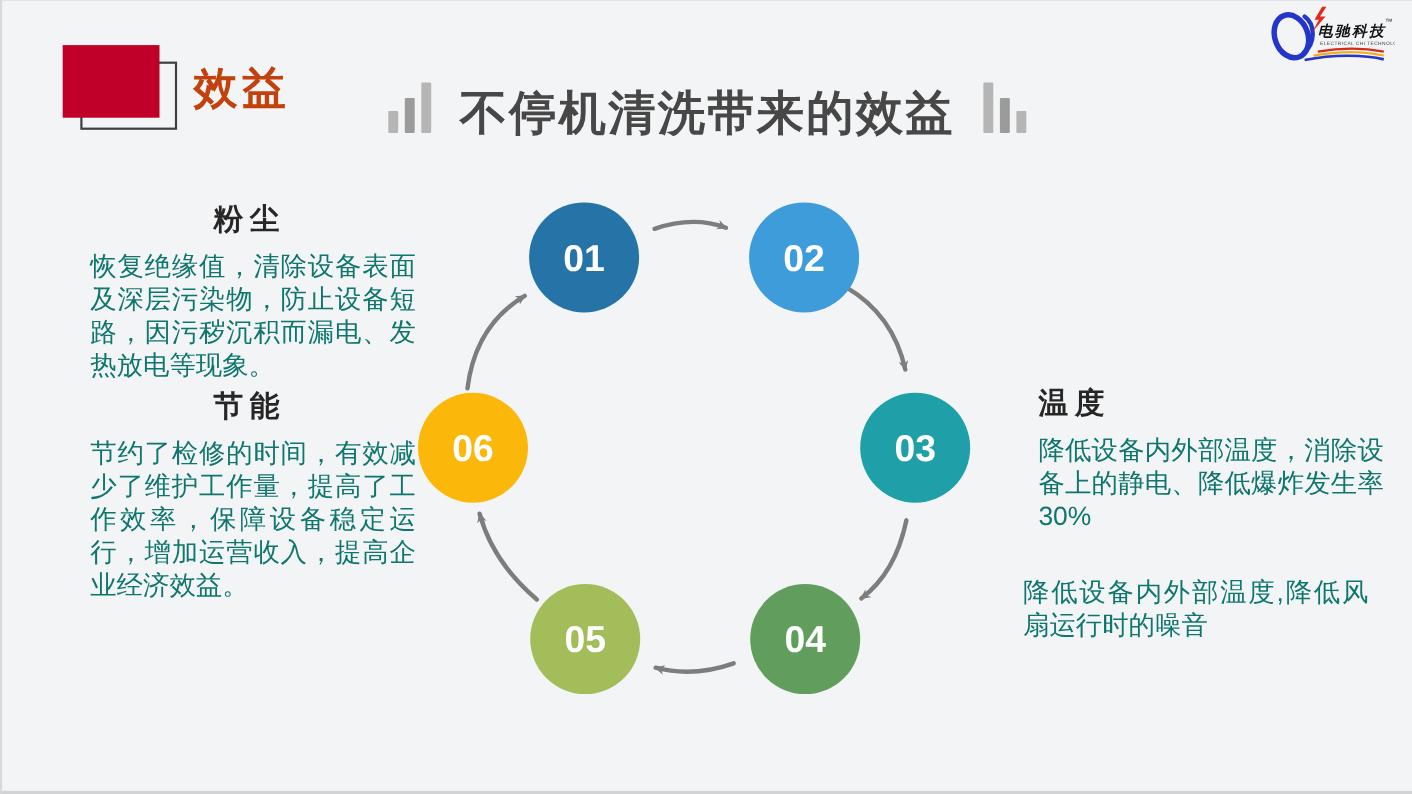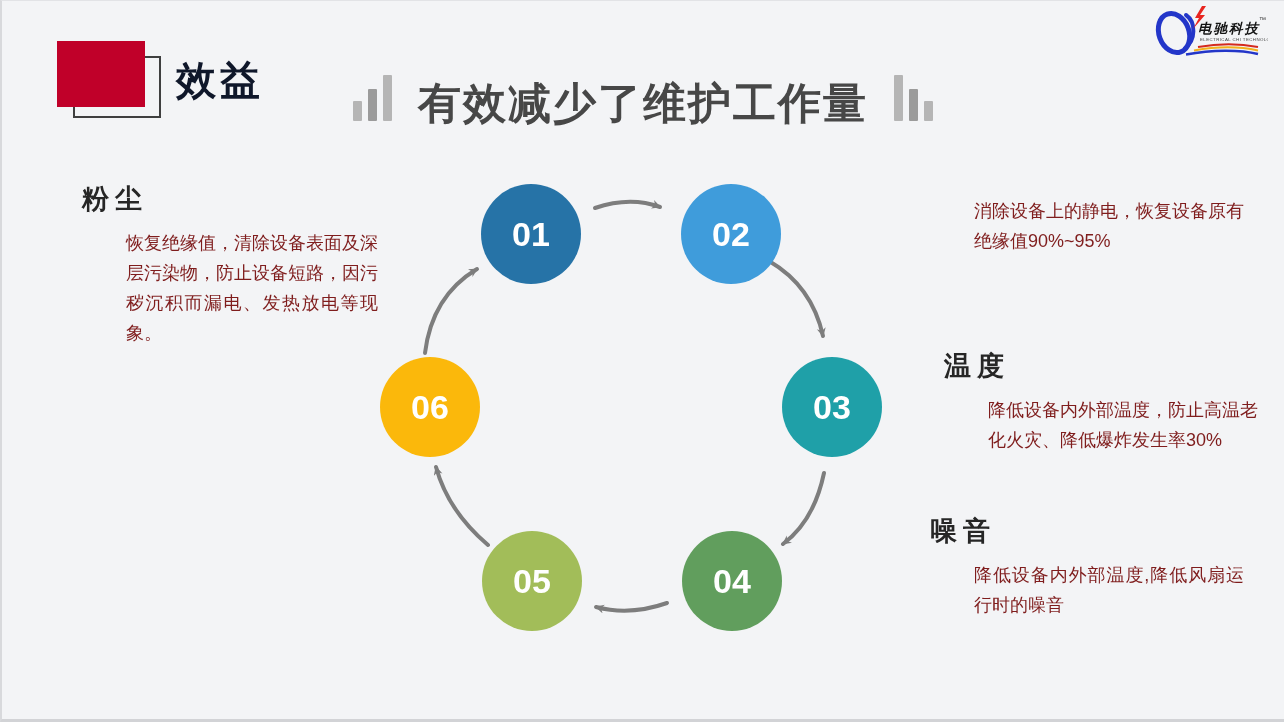--- a/index.html
+++ b/index.html
@@ -16,21 +16,21 @@
     border-bottom:3px solid #d2d3d6;
     overflow:hidden;
   }
 
   
   .badge-wrap { position:absolute; left:55px; top:40px; width:110px; height:80px; }
   .badge-outline { position:absolute; left:16px; top:15px; width:88px; height:62px; border:2px solid #3f3f3f; background:transparent; }
   .badge-red { position:absolute; left:0; top:0; width:88px; height:66px; background:#c00029; }
   .section-label {
     position:absolute; left:174px; top:52px;
-    font-size:40px; font-weight:bold; color:#0f172a; letter-spacing:4px;
+    font-size:40px; font-weight:bold; color:#c2410c; letter-spacing:4px;
   }
 
   
   .title-row {
     position:absolute; left:0; right:0; top:68px; height:56px;
     display:flex; justify-content:center; align-items:flex-end; gap:26px;
   }
   .bars { display:flex; align-items:flex-end; gap:6px; padding-bottom:4px; }
   .bar { width:9px; border-radius:1px; }
   .bar.light { background:#b5b5b5; }
@@ -39,22 +39,22 @@
   .main-title {
     font-size:43px; font-weight:800; color:#474747; letter-spacing:2px; line-height:1;
   }
 
   
   .logo { position:absolute; right:16px; top:5px; width:116px; height:54px; }
 
   
   .benefit { position:absolute; }
   .benefit h3 { font-size:27px; font-weight:bold; color:#262626; letter-spacing:6px; }
-  .benefit p  { font-size:18px; color:#7f1d1d; line-height:30px; margin-top:11px; text-align:justify;margin-left:44px; }
-  .benefit.align-right h3 { text-align:left; padding-right:6px; }
+  .benefit p  { font-size:24px; color:#0f766e; line-height:30px; margin-top:11px; text-align:justify; }
+  .benefit.align-right h3 { text-align:center; padding-right:6px; }
   .lb1 { left:80px;  top:180px; width:296px; }
   .lb2 { left:80px;  top:350px; width:296px; }
   .lb3 { left:80px;  top:516px; width:296px; }
   .rb1 { left:928px; top:184px; width:314px; }
   .rb2 { left:942px; top:347px; width:314px; }
   .rb3 { left:928px; top:512px; width:314px; }
 
   
   .cycle { position:absolute; left:360px; top:160px; width:540px; height:500px; }
   .cycle svg { width:100%; height:100%; }
@@ -74,21 +74,21 @@
     <div class="badge-red"></div>
   </div>
   <div class="section-label">效益</div>
 
   <div class="title-row">
     <div class="bars">
       <div class="bar light h1"></div>
       <div class="bar dark h2"></div>
       <div class="bar light h3"></div>
     </div>
-    <div class="main-title">有效减少了维护工作量</div>
+    <div class="main-title">不停机清洗带来的效益</div>
     <div class="bars">
       <div class="bar light h3"></div>
       <div class="bar dark h2"></div>
       <div class="bar light h1"></div>
     </div>
   </div>
 
   <div class="logo">
     <svg viewBox="0 0 116 54">
       <ellipse cx="22" cy="27" rx="15" ry="20" transform="rotate(-20 22 27)" fill="none" stroke="#2336c9" stroke-width="5"></ellipse>
@@ -100,30 +100,32 @@
       <path d="M 46 41 C 66 37.5 88 37.5 106 41" fill="none" stroke="#d42a1e" stroke-width="2"></path>
       <path d="M 42 44.5 C 64 40.5 88 40.5 106 44.5" fill="none" stroke="#f2b01c" stroke-width="2"></path>
       <path d="M 34 48.5 C 60 43.5 88 43.5 106 48" fill="none" stroke="#2336c9" stroke-width="2.4"></path>
     </svg>
   </div>
 
   <div class="benefit align-right lb1">
     <h3>粉尘</h3>
     <p>恢复绝缘值，清除设备表面及深层污染物，防止设备短路，因污秽沉积而漏电、发热放电等现象。</p>
   </div>
+  <div class="benefit align-right lb2">
+    <h3>节能</h3>
+    <p>节约了检修的时间，有效减少了维护工作量，提高了工作效率，保障设备稳定运行，增加运营收入，提高企业经济效益。</p>
+  </div>
 
   <div class="benefit rb1">
-    <p>消除设备上的静电，恢复设备原有绝缘值90%~95%</p>
   </div>
   <div class="benefit rb2">
     <h3>温度</h3>
-    <p>降低设备内外部温度，防止高温老化火灾、降低爆炸发生率30%</p>
+    <p>降低设备内外部温度，消除设备上的静电、降低爆炸发生率30%</p>
   </div>
   <div class="benefit rb3">
-    <h3>噪音</h3>
     <p>降低设备内外部温度,降低风扇运行时的噪音</p>
   </div>
 
   <div class="cycle">
     <svg viewBox="0 0 540 500">
       <defs>
         <marker id="ah" markerWidth="11" markerHeight="11" refX="8" refY="4.5" orient="auto" markerUnits="userSpaceOnUse">
           <path d="M0,0 L9,4.5 L0,9 L2.8,4.5 Z" fill="#7d7d7d"></path>
         </marker>
       </defs>

